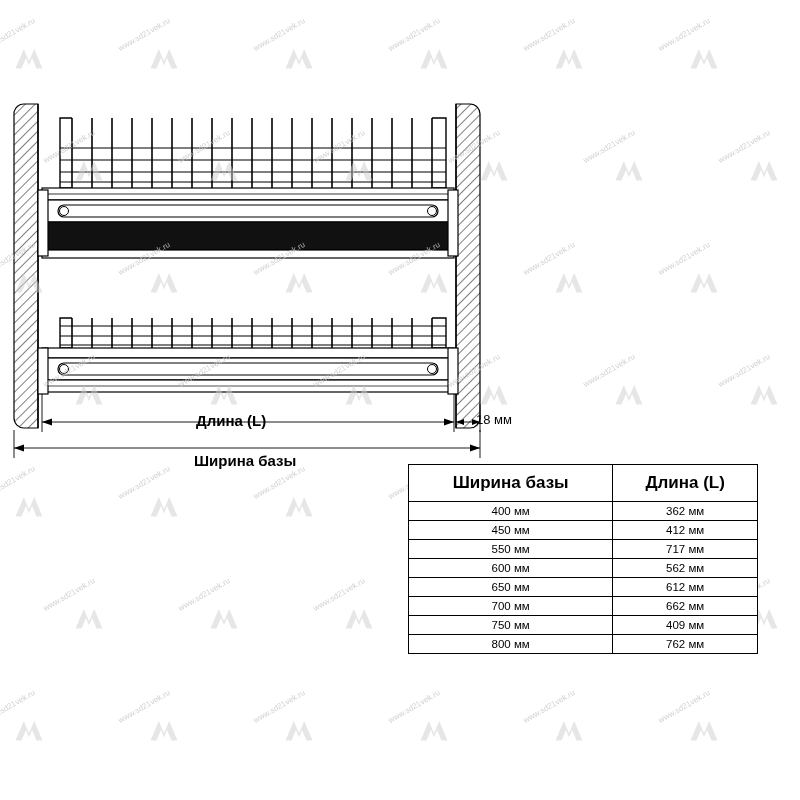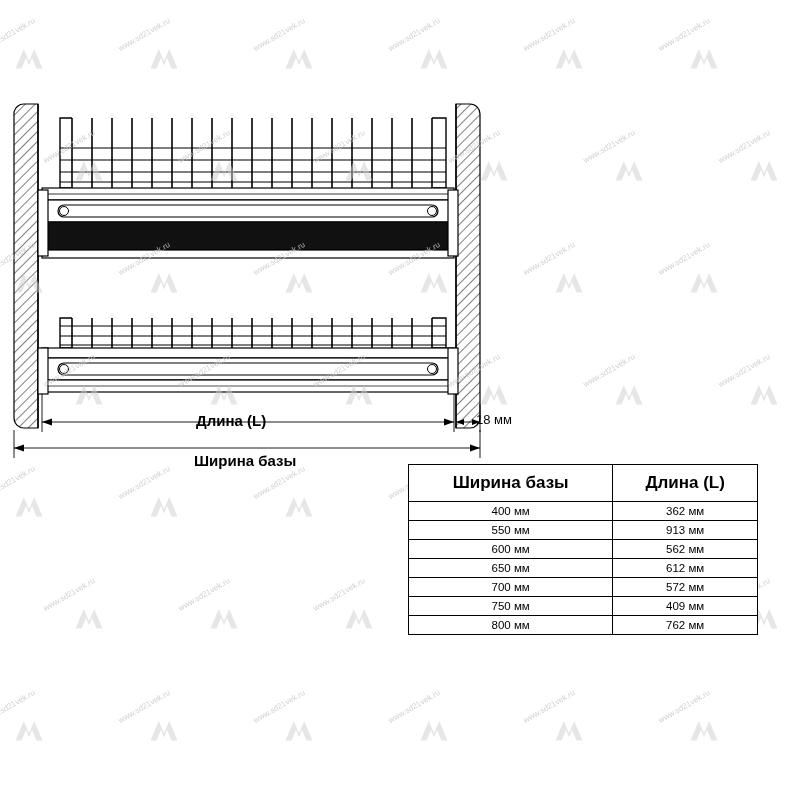--- a/index.html
+++ b/index.html
@@ -275,34 +275,38 @@
         <th>Ширина базы</th>
         <th>Длина (L)</th>
       </tr>
     </thead>
     <tbody>
       <tr>
         <td>400 мм</td>
         <td>362 мм</td>
       </tr>
       <tr>
+        <td>450 мм</td>
+        <td>412 мм</td>
+      </tr>
+      <tr>
         <td>550 мм</td>
-        <td>913 мм</td>
+        <td>717 мм</td>
       </tr>
       <tr>
         <td>600 мм</td>
         <td>562 мм</td>
       </tr>
       <tr>
         <td>650 мм</td>
         <td>612 мм</td>
       </tr>
       <tr>
         <td>700 мм</td>
-        <td>572 мм</td>
+        <td>662 мм</td>
       </tr>
       <tr>
         <td>750 мм</td>
         <td>409 мм</td>
       </tr>
       <tr>
         <td>800 мм</td>
         <td>762 мм</td>
       </tr>
     </tbody>

